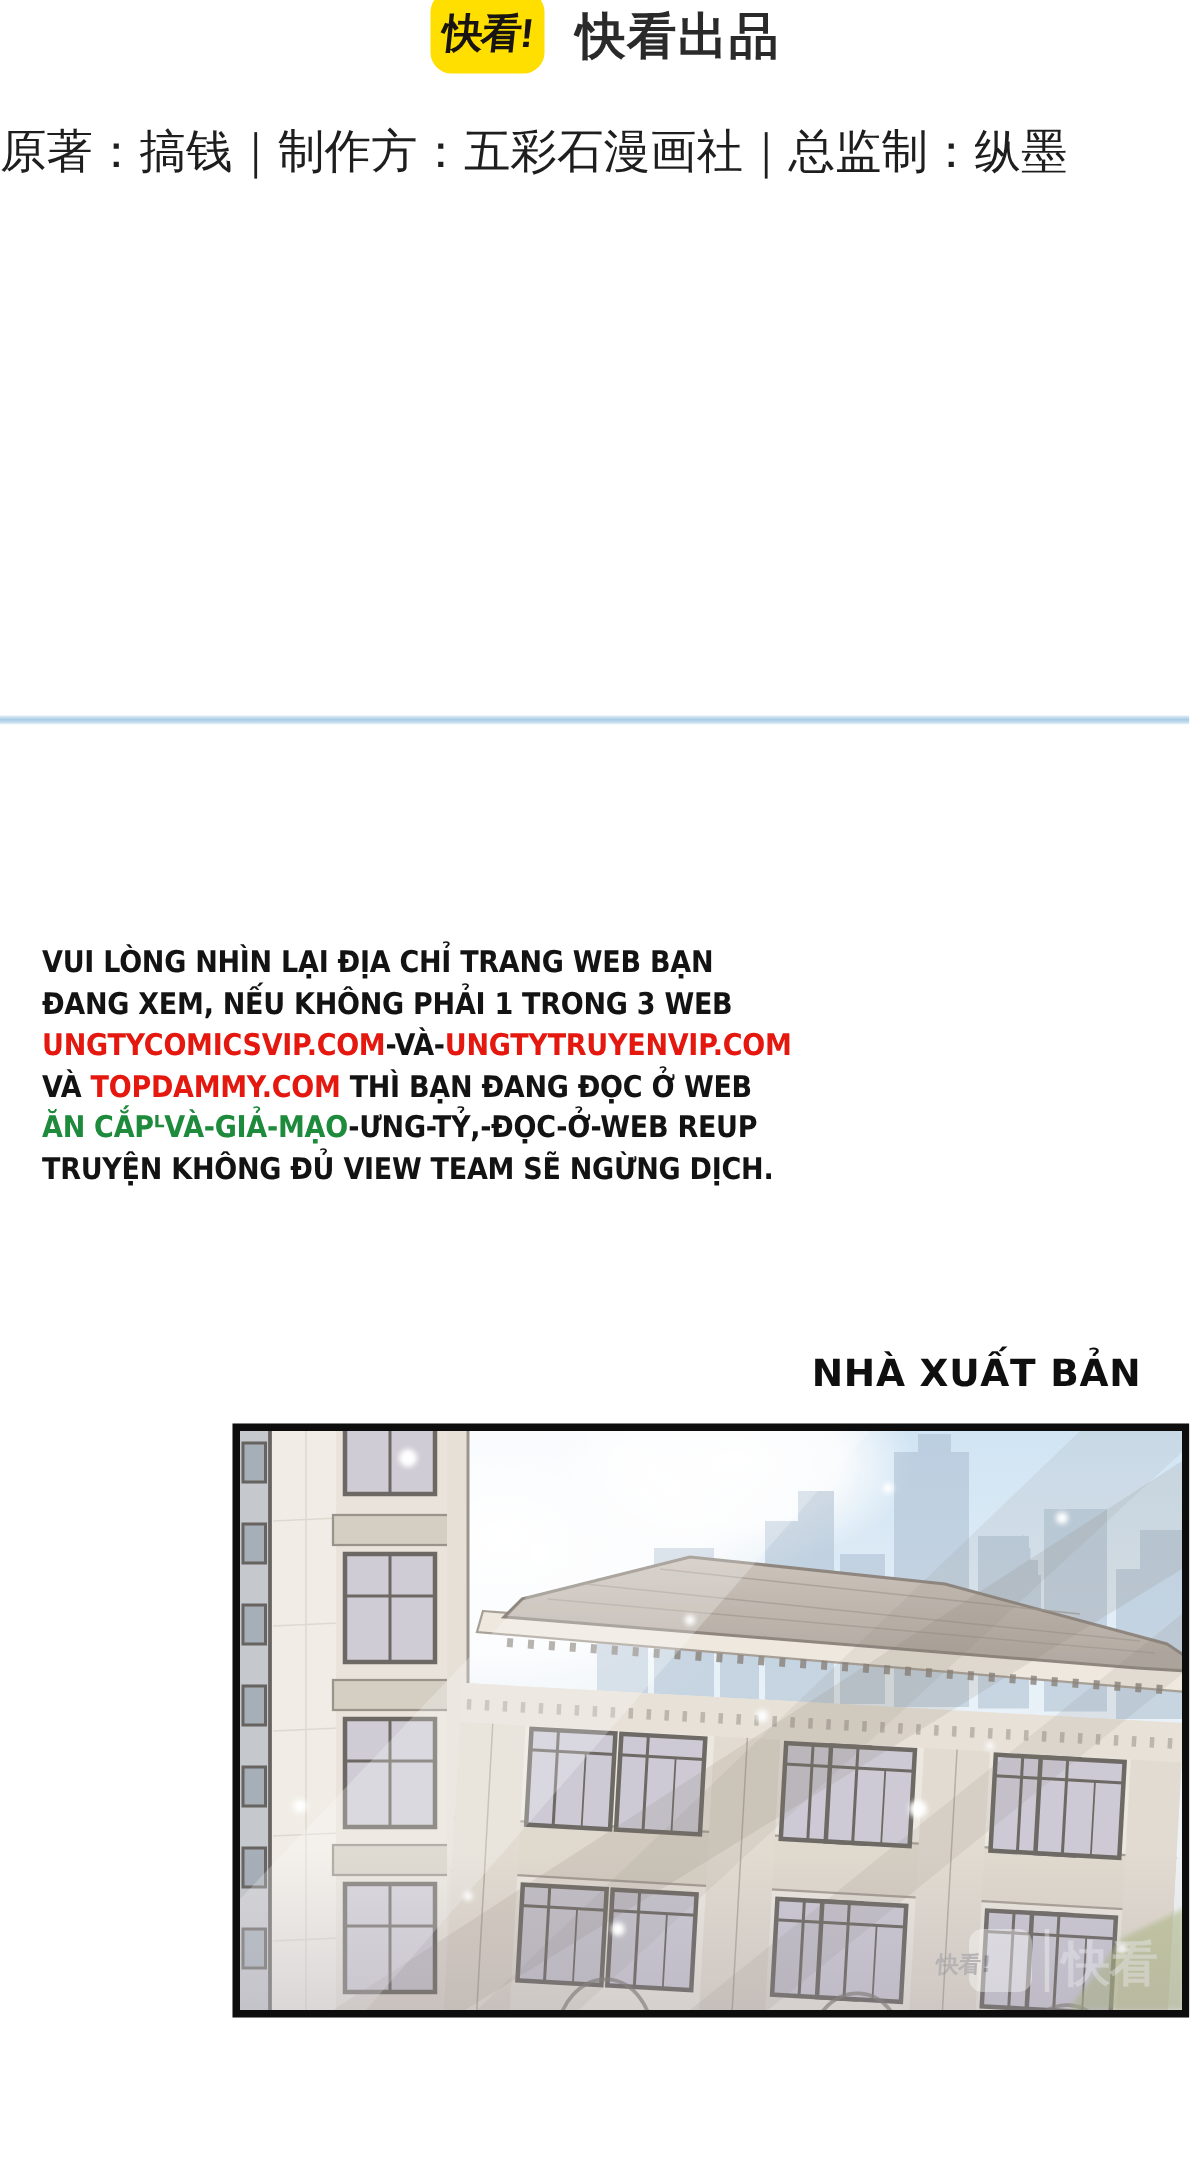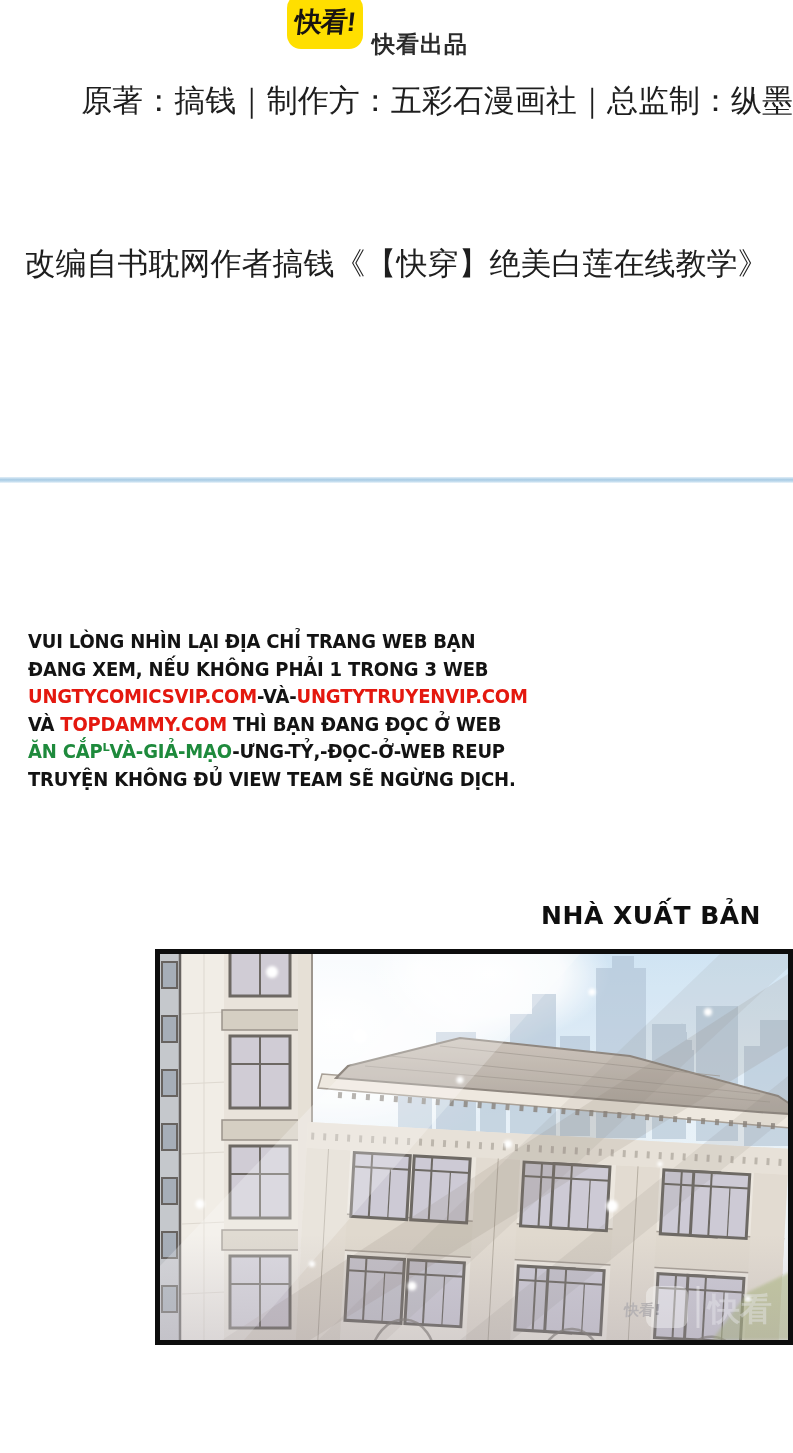--- a/index.html
+++ b/index.html
@@ -3,24 +3,24 @@
 <meta charset="utf-8">
 <style>
   html,body{margin:0;padding:0;background:#ffffff;}
   #page{position:relative;width:793px;height:1453px;background:#ffffff;overflow:hidden;
         font-family:"Liberation Sans","DejaVu Sans",sans-serif;}
 
   
   .logo-badge{position:absolute;left:287px;top:-6px;width:76px;height:55px;
               background:#ffdf00;border-radius:14px;display:flex;align-items:center;justify-content:center;}
   .logo-badge span{font-weight:bold;font-size:27px;color:#181411;transform:skewX(-6deg);letter-spacing:-1px;}
-  .brand-text{position:absolute;left:372px;top:2px;font-size:23px;font-weight:bold;color:#2a2a2a;letter-spacing:1px;margin-top:27px;}
-
-  
-  .credits{position:absolute;left:0;top:77px;width:793px;text-align:right;color:#1e1e1e;
+  .brand-text{position:absolute;left:384px;top:2px;font-size:33px;font-weight:bold;color:#2a2a2a;letter-spacing:1px;}
+
+  
+  .credits{position:absolute;left:0;top:77px;width:793px;text-align:left;color:#1e1e1e;
            font-size:31px;line-height:48px;font-weight:500;}
   .adaptation{position:absolute;left:0;top:243px;width:793px;text-align:center;color:#1e1e1e;
               font-size:31px;font-weight:500;}
 
   
   .divider{position:absolute;left:0;top:477px;width:793px;height:6px;
            background:linear-gradient(to bottom,#e2eef7 0%,#a9cce5 45%,#bcd8ec 70%,#eef6fb 100%);}
 
   
   .warning{position:absolute;left:28px;top:628px;width:560px;
@@ -44,21 +44,20 @@
 <div id="page">
 
   <div class="logo-badge">
     <span>快看!</span>
   </div>
   <div class="brand-text">快看出品</div>
 
   <div class="credits">
     <div>原著：搞钱｜制作方：五彩石漫画社｜总监制：纵墨</div>
   </div>
-  <div class="adaptation">改编自书耽网作者搞钱《【快穿】绝美白莲在线教学》</div>
 
   <div class="divider"></div>
 
   <div class="warning">
     <div>VUI LÒNG NHÌN LẠI ĐỊA CHỈ TRANG WEB BẠN</div>
     <div>ĐANG XEM, NẾU KHÔNG PHẢI 1 TRONG 3 WEB</div>
     <div><span class="red">UNGTYCOMICSVIP.COM</span><span>-VÀ-</span><span class="red">UNGTYTRUYENVIP.COM</span></div>
     <div><span>VÀ </span><span class="red">TOPDAMMY.COM</span><span> THÌ BẠN ĐANG ĐỌC Ở WEB</span></div>
     <div><span class="green">ĂN CẮPᴸVÀ-GIẢ-MẠO</span><span>-ƯNG-TỶ,-ĐỌC-Ở-WEB REUP</span></div>
     <div>TRUYỆN KHÔNG ĐỦ VIEW TEAM SẼ NGỪNG DỊCH.</div>

